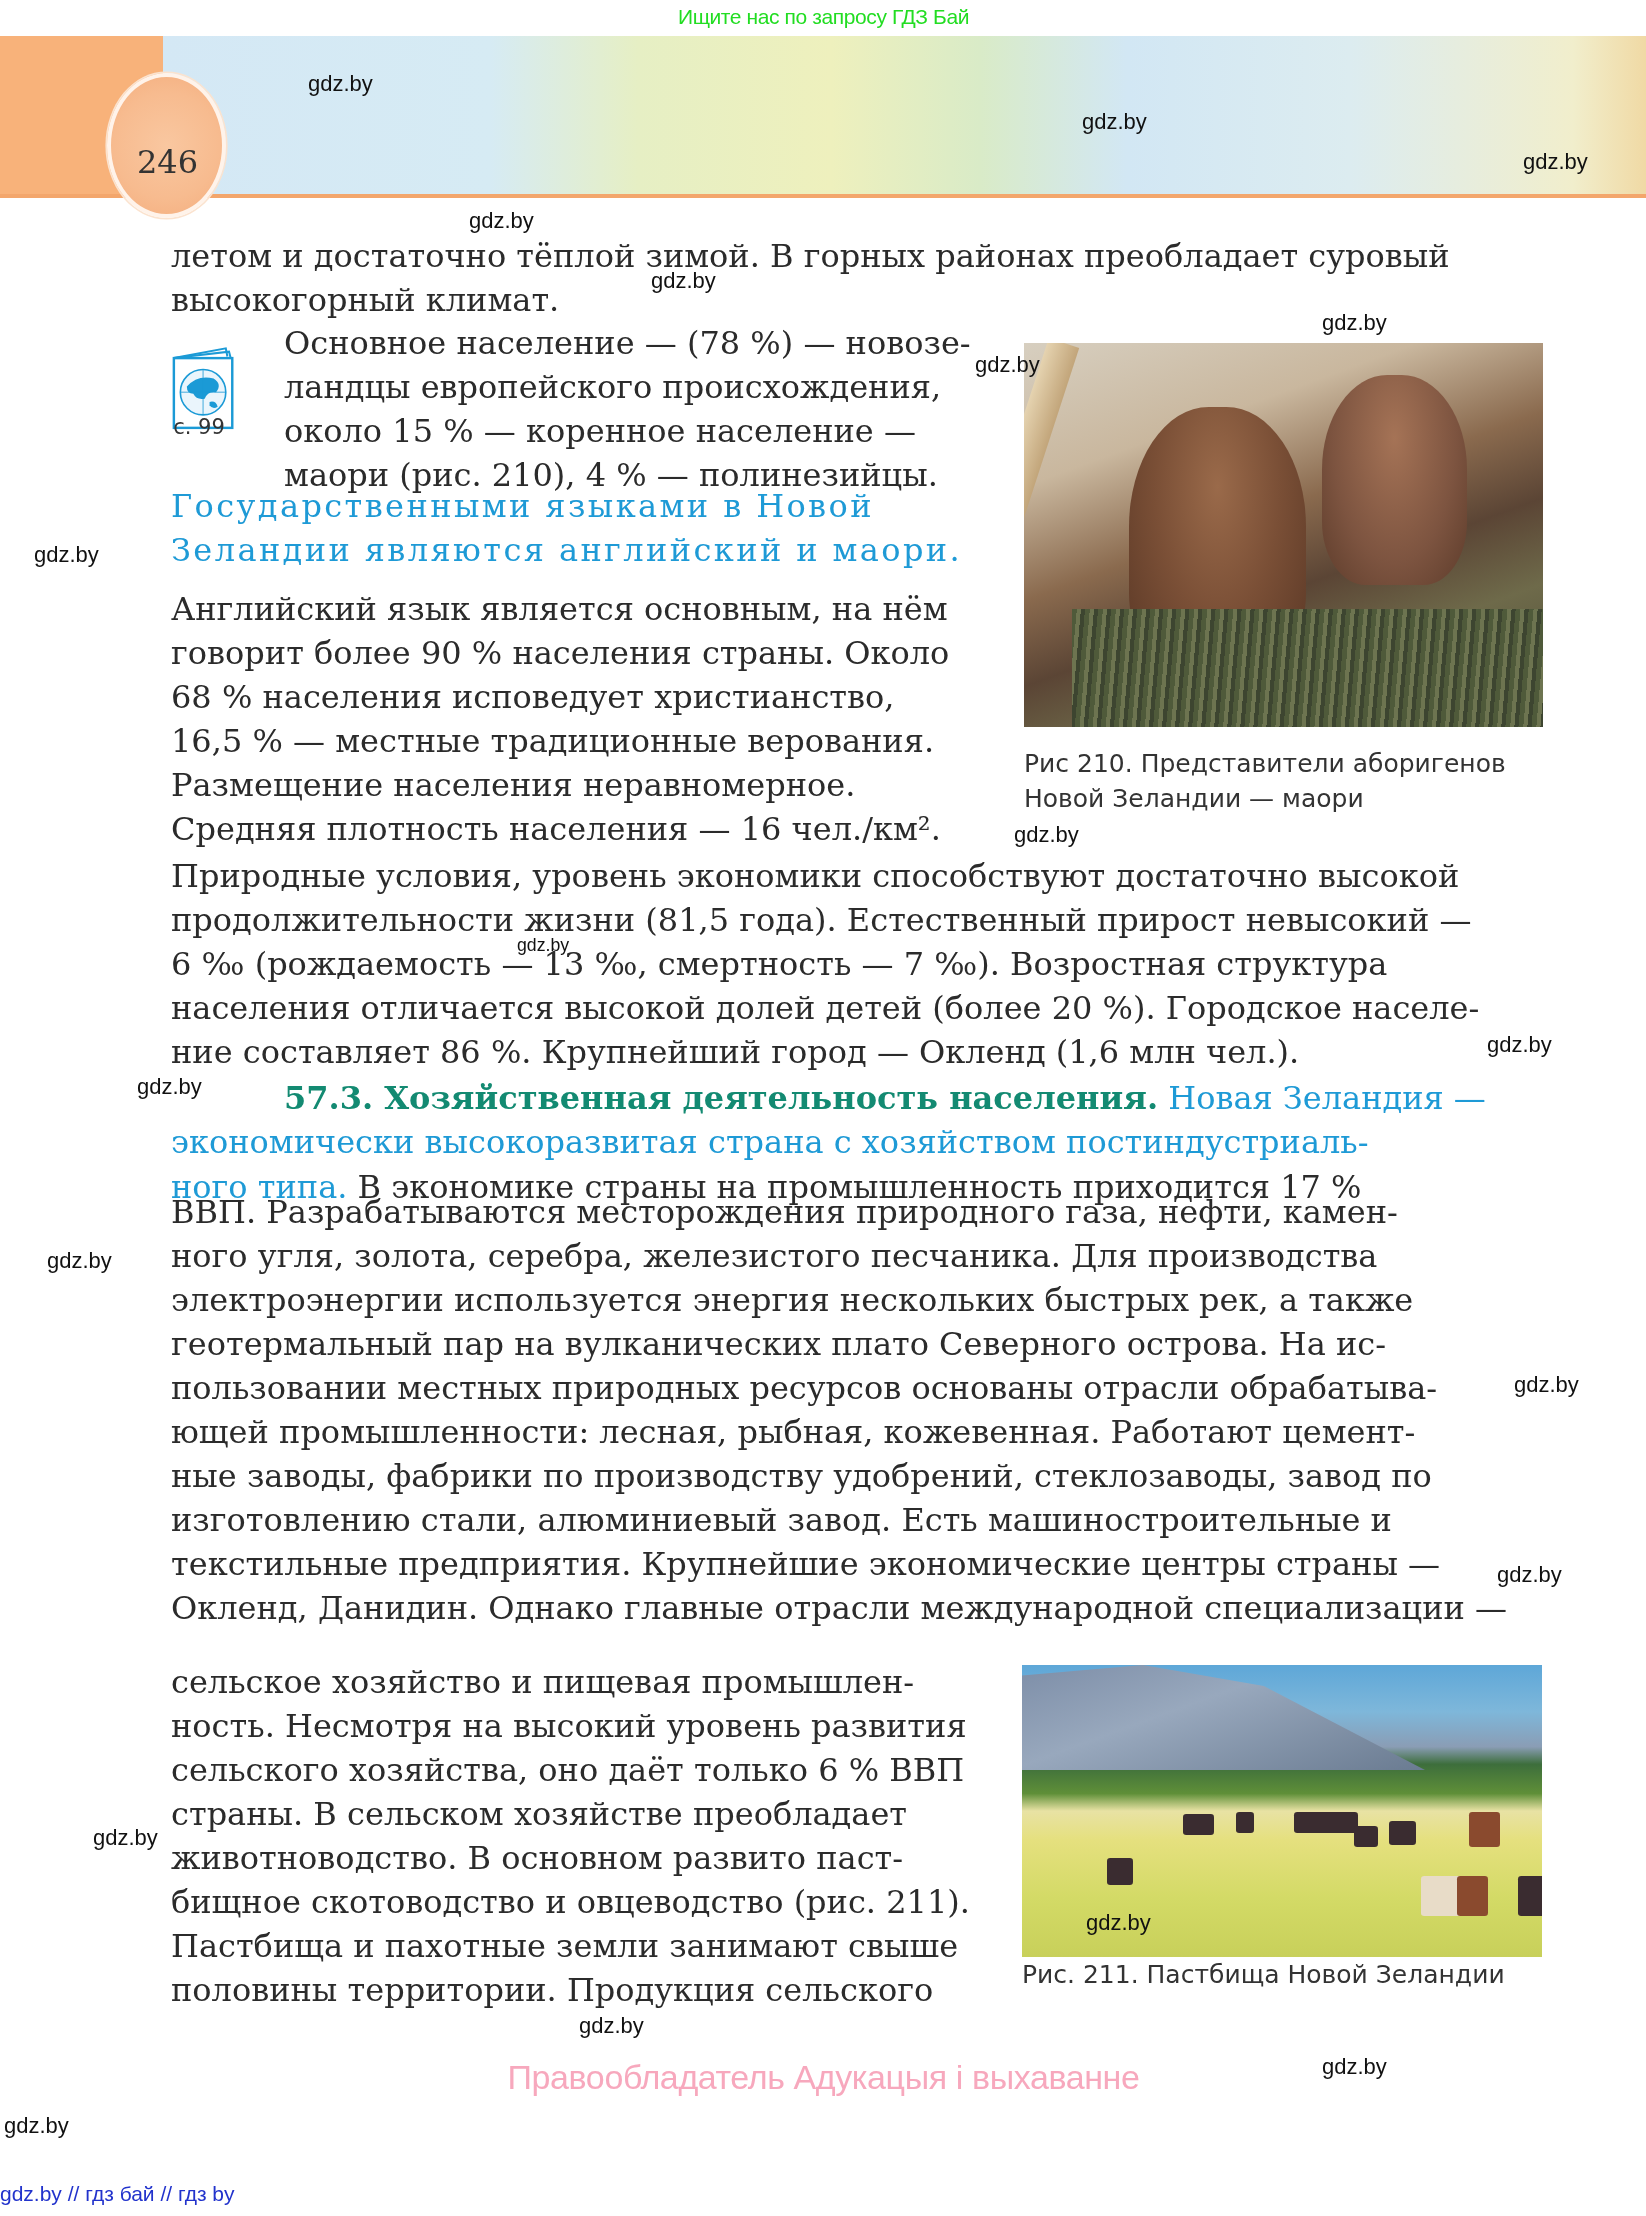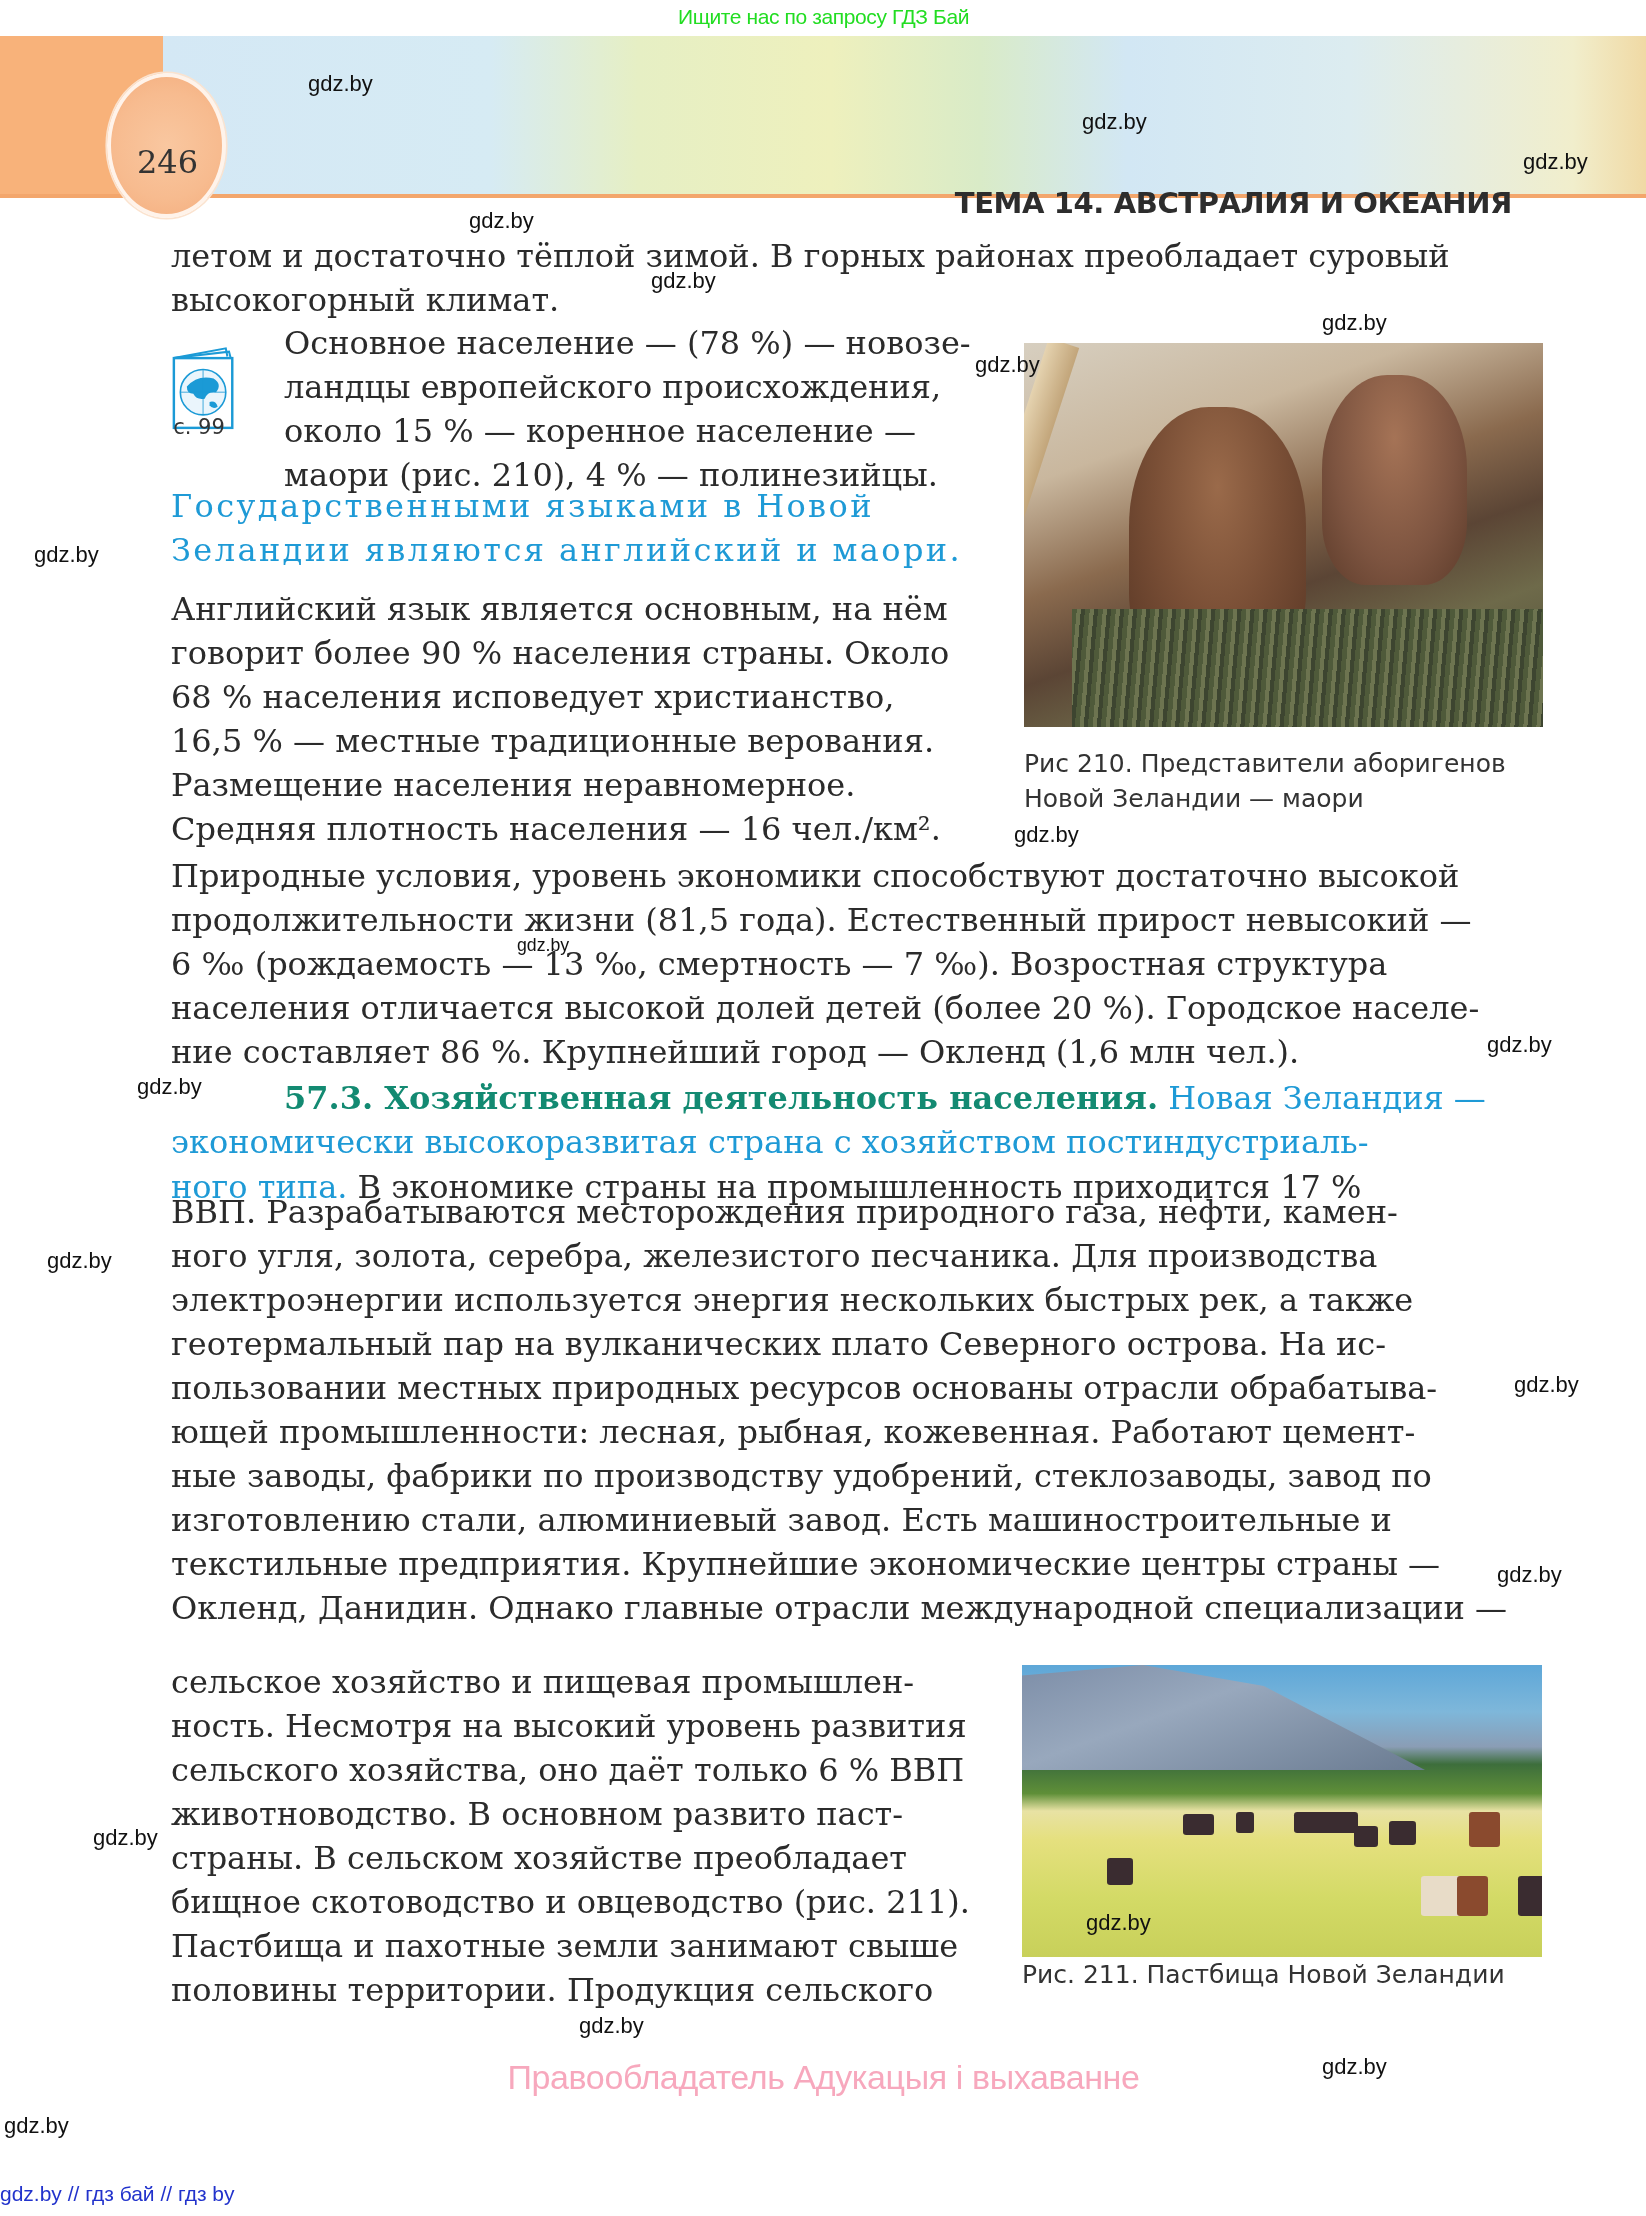--- a/index.html
+++ b/index.html
@@ -49,21 +49,20 @@
 <body>
 
 <div class="top-banner">
   <span>Ищите нас по запросу ГДЗ Бай</span>
 </div>
 
 <div class="header">
   <div class="header-orange"></div>
   <div class="header-map"></div>
   <div class="header-line"></div>
-  <div class="chapter-title">ТЕМА 14. АВСТРАЛИЯ И ОКЕАНИЯ</div>
 </div>
 <div class="page-badge"></div>
 <div class="page-number">246</div>
 
 <div class="body-text" style="top:234px;">
   <div>летом и достаточно тёплой зимой. В горных районах преобладает суровый</div>
   <div>высокогорный климат.</div>
 </div>
 
 <svg class="side-icon" viewBox="0 0 90 110">
@@ -136,22 +135,22 @@
   <div>ющей промышленности: лесная, рыбная, кожевенная. Работают цемент-</div>
   <div>ные заводы, фабрики по производству удобрений, стеклозаводы, завод по</div>
   <div>изготовлению стали, алюминиевый завод. Есть машиностроительные и</div>
   <div>текстильные предприятия. Крупнейшие экономические центры страны —</div>
   <div>Окленд, Данидин. Однако главные отрасли международной специализации —</div>
 </div>
 <div class="body-text" style="top:1660px;">
   <div>сельское хозяйство и пищевая промышлен-</div>
   <div>ность. Несмотря на высокий уровень развития</div>
   <div>сельского хозяйства, оно даёт только 6 % ВВП</div>
+  <div>страны. В сельском хозяйстве преобладает</div>
   <div>животноводство. В основном развито паст-</div>
-  <div>страны. В сельском хозяйстве преобладает</div>
   <div>бищное скотоводство и овцеводство (рис. 211).</div>
   <div>Пастбища и пахотные земли занимают свыше</div>
   <div>половины территории. Продукция сельского</div>
 </div>
 
 <div class="fig211">
   <div class="mountain"></div>
   <div class="cow" style="left:85px; top:193px; width:26px; height:27px;"></div>
   <div class="cow" style="left:161px; top:149px; width:31px;"></div>
   <div class="cow" style="left:214px; top:147px; width:17.7px;"></div>

